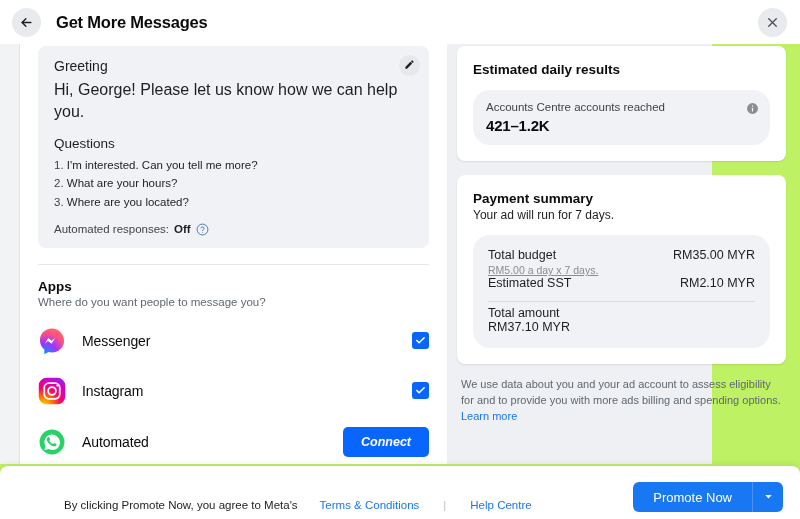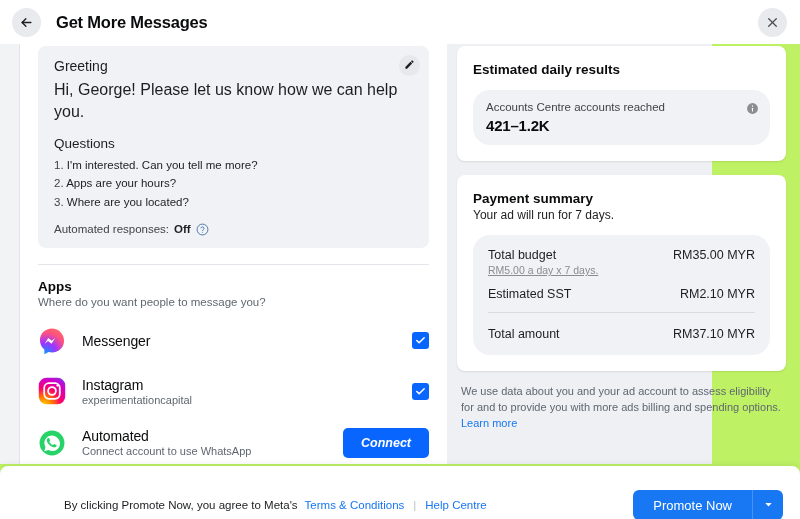--- a/index.html
+++ b/index.html
@@ -181,26 +181,26 @@
     position: absolute; left: 0; bottom: 0;
     width: 800px; height: 53px;
     background: #ffffff;
     border-top-left-radius: 8px; border-top-right-radius: 8px;
     box-shadow: 0 -2px 6px rgba(0,0,0,0.07);
     display: flex; align-items: center;
     z-index: 40;
   }
   .foot-text {
     margin-left: 64px; font-size: 11.5px; color: #1c1e21;
-    display: flex; align-items: center; gap: 7px; margin-top: 24px;
+    display: flex; align-items: center; gap: 22px; margin-top: 24px;
   }
   .foot-text a { color: #1877f2; text-decoration: none; cursor: pointer; }
   .foot-sep { color: #bcc0c4; margin: 0 2px; }
   .promote-wrap {
-    position: absolute; right: 17px; top: 24px;
+    position: absolute; right: 17px; top: 16px;
     display: flex; align-items: stretch;
   }
   .promote-btn {
     background: #1877f2; color: #ffffff;
     border: none;
     border-top-left-radius: 6px; border-bottom-left-radius: 6px;
     font-size: 13px; font-weight: 500;
     padding: 0 20px; height: 30px; cursor: pointer;
     font-family: "Liberation Sans", sans-serif;
   }
@@ -254,21 +254,21 @@
         <div class="greet-title">Greeting</div>
         <div class="greet-text">Hi, George! Please let us know how we can help you.</div>
         <div class="q-title">Questions</div>
 
         <div class="q-item">
           <span class="q-num">1.</span>
           <span>I'm interested. Can you tell me more?</span>
         </div>
         <div class="q-item">
           <span class="q-num">2.</span>
-          <span>Apps are your hours?</span>
+          <span>What are your hours?</span>
         </div>
         <div class="q-item">
           <span class="q-num">3.</span>
           <span>Where are you located?</span>
         </div>
 
         <div class="auto-row">
           <span>Automated responses:</span>
           <b>Off</b>
           <span style="display:inline-flex;">
@@ -326,39 +326,37 @@
               </radialGradient>
             </defs>
             <rect x="1" y="1" width="34" height="34" rx="10" fill="url(#igGrad)"></rect>
             <rect x="8" y="8" width="20" height="20" rx="6" fill="none" stroke="#ffffff" stroke-width="2.3"></rect>
             <circle cx="18" cy="18" r="5" fill="none" stroke="#ffffff" stroke-width="2.3"></circle>
             <circle cx="25.2" cy="10.8" r="1.5" fill="#ffffff"></circle>
           </svg>
         </span>
         <div class="app-meta">
           <div class="app-name">Instagram</div>
-          <div class="app-sub">experimentationcapital</div>
         </div>
         <div class="checkbox">
           <svg width="11" height="11" viewBox="0 0 24 24" fill="none" stroke="#ffffff" stroke-width="3.4" stroke-linecap="round" stroke-linejoin="round">
             <polyline points="20,6 9,17 4,12"></polyline>
           </svg>
         </div>
       </div>
 
       <div class="app-row">
         <span class="app-icon">
           <svg width="28" height="28" viewBox="0 0 36 36">
             <circle cx="18" cy="18" r="16" fill="#25d366"></circle>
             <path fill="#ffffff" d="M18 8.2c-5.4 0-9.8 4.4-9.8 9.8 0 1.9.5 3.6 1.4 5.1l-1.5 5.4 5.5-1.4c1.4.8 3.1 1.2 4.8 1.2h.1c5.4 0 9.8-4.4 9.8-9.8 0-5.4-4.9-10.3-10.3-10.3zm5.7 13.9c-.2.7-1.4 1.3-2 1.4-.5.1-1.2.1-1.9-.1-.4-.1-1-.3-1.8-.7-3.2-1.4-5.2-4.6-5.4-4.8-.2-.2-1.3-1.7-1.3-3.3s.8-2.3 1.1-2.6c.3-.3.6-.4.8-.4h.6c.2 0 .5-.1.7.5.3.7 1 2.3 1 2.5.1.2.1.3 0 .5-.1.2-.2.4-.3.5l-.4.5c-.2.2-.3.3-.2.6.2.3.8 1.4 1.8 2.3 1.2 1.1 2.2 1.4 2.5 1.6.3.1.5.1.6-.1l.9-1c.2-.3.4-.2.7-.1.3.1 1.8.9 2.1 1 .3.2.5.2.6.4.1.1.1.6-.1 1.3z"></path>
           </svg>
         </span>
         <div class="app-meta">
           <div class="app-name">Automated</div>
-          <div class="app-sub">Connect account to use WhatsApp</div>
         </div>
         <button class="btn-connect">Connect</button>
       </div>
 
       <div class="special-card">
         <div class="special-head">
           <div class="special-title">Special ad category</div>
           <a class="link-blue">Learn more</a>
         </div>
         <div class="special-desc">Ads about credit, employment, housing, or social issues.</div>
@@ -389,28 +387,28 @@
       <div class="r-card" style="margin-top:14px;">
         <div class="r-title">Payment summary</div>
         <div class="r-sub">Your ad will run for 7 days.</div>
         <div class="inner-gray" style="padding:13px 15px 14px 15px;">
           <div class="pay-row">
             <span class="pay-left">Total budget</span>
             <span class="pay-right">RM35.00 MYR</span>
           </div>
           <div class="pay-note">RM5.00 a day x 7 days.</div>
 
-          <div class="pay-row" style="margin-top:11px;">
+          <div class="pay-row" style="">
             <span class="pay-left">Estimated SST</span>
             <span class="pay-right">RM2.10 MYR</span>
           </div>
 
           <div class="pay-div"></div>
 
-          <div class="pay-row" style="margin-top:14px;">
+          <div class="pay-row" style="margin-top:4px;flex-direction:column;">
             <span class="pay-left">Total amount</span>
             <span class="pay-right">RM37.10 MYR</span>
           </div>
         </div>
       </div>
 
       <div class="disclaimer">
         <span>We use data about you and your ad account to assess eligibility for and to provide you with more ads billing and spending options. </span><a>Learn more</a>
       </div>
 

